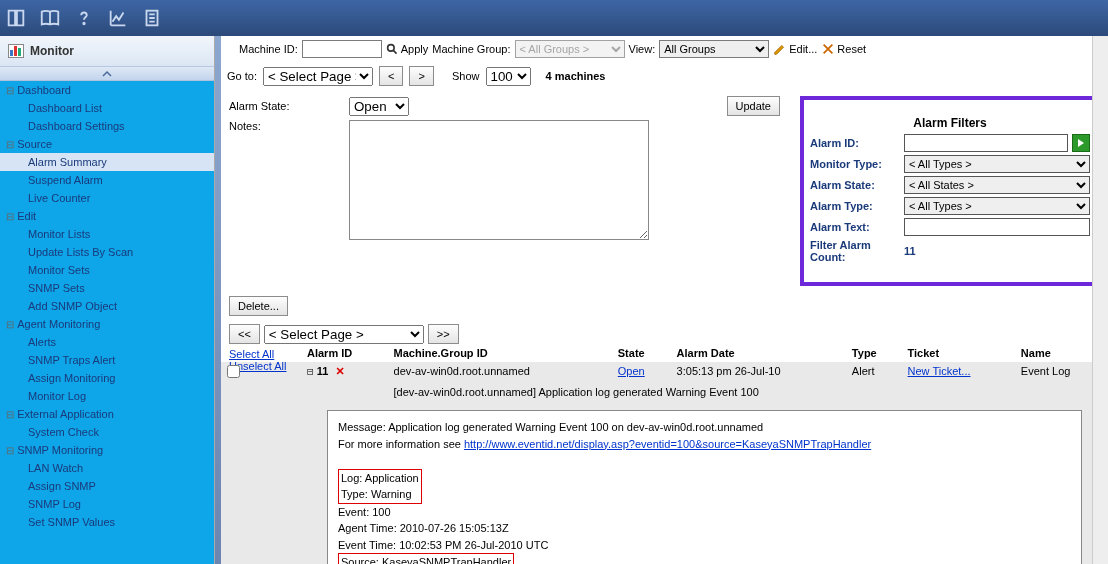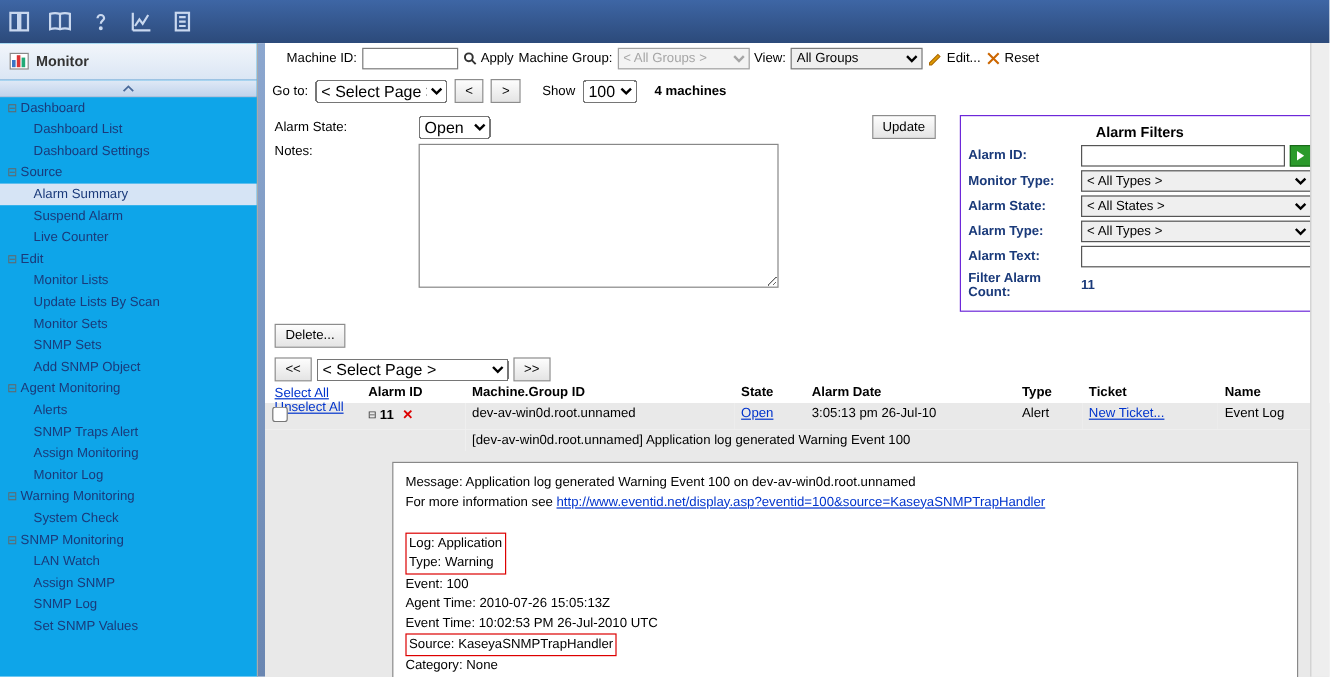--- a/index.html
+++ b/index.html
@@ -32,21 +32,21 @@
   .filterbar input[type=text], .filterbar select { font-size: 11px; border: 1px solid #7b7b7b; height: 18px; }
   .sec-row { padding: 4px 6px; display: flex; align-items: center; gap: 6px; }
   
   .btn { font-size: 11px; background: linear-gradient(#fdfdfd,#e4e4e4); border: 1px solid #8c8c8c; padding: 1px 8px; cursor: pointer; height: 20px; }
   .icon-btn { cursor: pointer; display: inline-flex; align-items: center; gap: 2px; font-size: 11px; }
   .mag-icon svg { width: 13px; height: 13px; }
   
   .main-top { display: flex; gap: 20px; padding: 6px 8px; align-items: flex-start; }
   .notes-area { flex: 1; }
   .notes-area textarea { width: 300px; height: 120px; border: 1px solid #888; }
-  .filters-box { border: 1px solid #6d28d9; width: 300px; padding: 6px 6px; }
+  .filters-box { border: 4px solid #6d28d9; width: 300px; padding: 16px 6px; }
   .filters-box h4 { text-align: center; font-size: 12px; font-weight: bold; margin-bottom: 4px; }
   .filters-row { display: flex; align-items: center; margin-bottom: 3px; gap: 4px; }
   .filters-row label { width: 90px; color: #1a3a7a; font-weight: bold; }
   .filters-row select, .filters-row input { flex: 1; border: 1px solid #555; font-size: 11px; height: 18px; }
   .go-btn { width: 18px; height: 18px; background: #2b9a2b; border: 1px solid #1a6a1a; display: flex; align-items: center; justify-content: center; cursor:pointer;}
   .go-btn svg { width: 10px; height: 10px; fill: #fff; }
   
   .del-row { padding: 4px 8px; display: flex; align-items: center; gap: 4px; }
   .links-row { padding: 0 8px; }
   .links-row a { margin-right: 10px; }
@@ -124,21 +124,21 @@
         <div class="nav-item">Monitor Lists</div>
         <div class="nav-item">Update Lists By Scan</div>
         <div class="nav-item">Monitor Sets</div>
         <div class="nav-item">SNMP Sets</div>
         <div class="nav-item">Add SNMP Object</div>
         <div class="nav-group">Agent Monitoring</div>
         <div class="nav-item">Alerts</div>
         <div class="nav-item">SNMP Traps Alert</div>
         <div class="nav-item">Assign Monitoring</div>
         <div class="nav-item">Monitor Log</div>
-        <div class="nav-group">Warning Monitoring</div>
+        <div class="nav-group">External Application</div>
         <div class="nav-item">System Check</div>
         <div class="nav-group">SNMP Monitoring</div>
         <div class="nav-item">LAN Watch</div>
         <div class="nav-item">Assign SNMP</div>
         <div class="nav-item">SNMP Log</div>
         <div class="nav-item">Set SNMP Values</div>
       </div>
   </div>
   <div class="drag-bar"></div>
   <div class="content">

